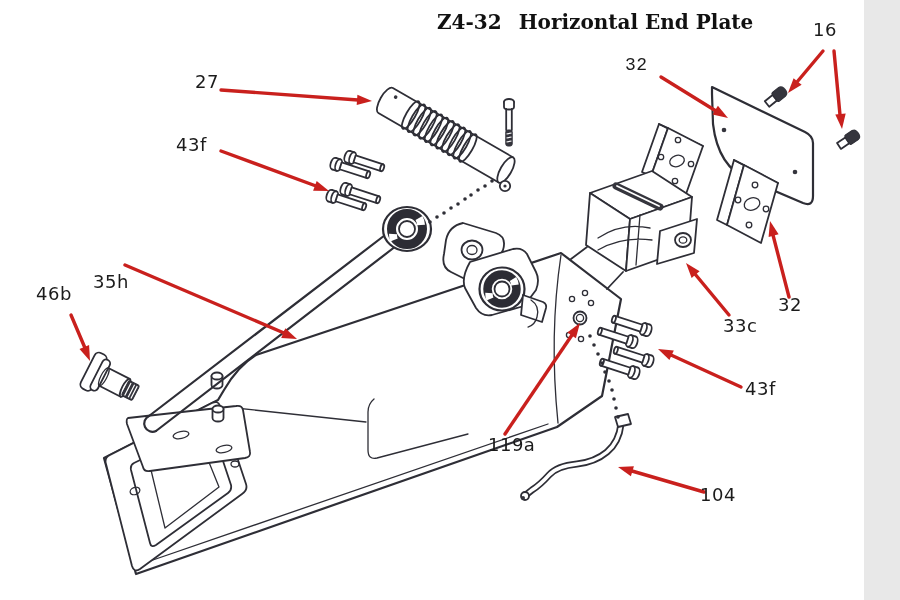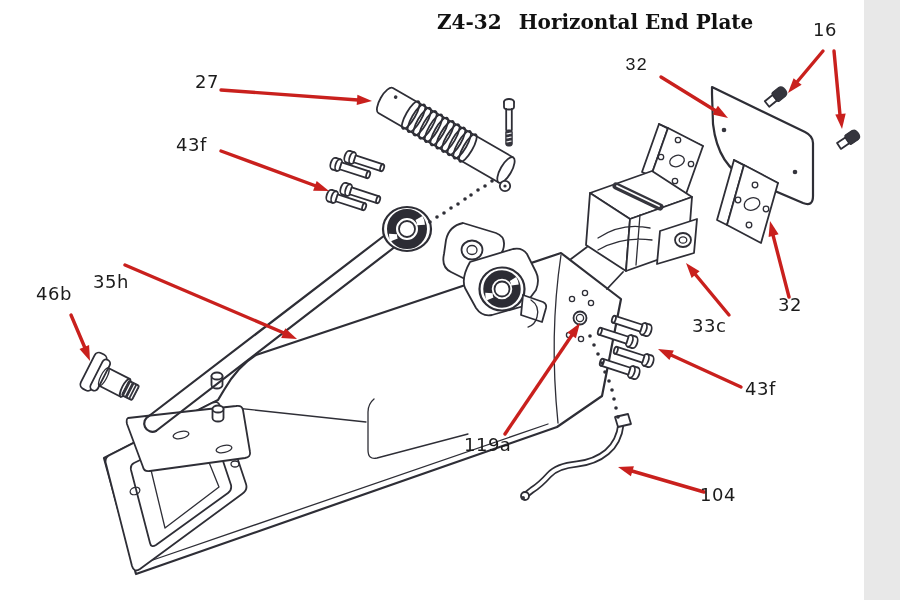--- a/index.html
+++ b/index.html
@@ -368,18 +368,18 @@
     <span>Horizontal End Plate</span>
   </div>
 
   <div class="callout" style="left:195px;top:71px;">27</div>
   <div class="callout" style="left:176px;top:134px;">43f</div>
   <div class="callout" style="left:93px;top:234px;margin-top:37px;">35h</div>
   <div class="callout" style="left:36px;top:283px;">46b</div>
   <div class="callout" style="left:625px;top:55px;font-family:Liberation Mono, monospace;">32</div>
   <div class="callout" style="left:813px;top:19px;">16</div>
   <div class="callout" style="left:778px;top:294px;">32</div>
-  <div class="callout" style="left:692px;top:315px;">33c</div>
+  <div class="callout" style="left:723px;top:315px;">33c</div>
   <div class="callout" style="left:745px;top:378px;">43f</div>
-  <div class="callout" style="left:464px;top:434px;">119a</div>
+  <div class="callout" style="left:488px;top:434px;">119a</div>
   <div class="callout" style="left:700px;top:484px;">104</div>
 
 </div>
 
 </body></html>

